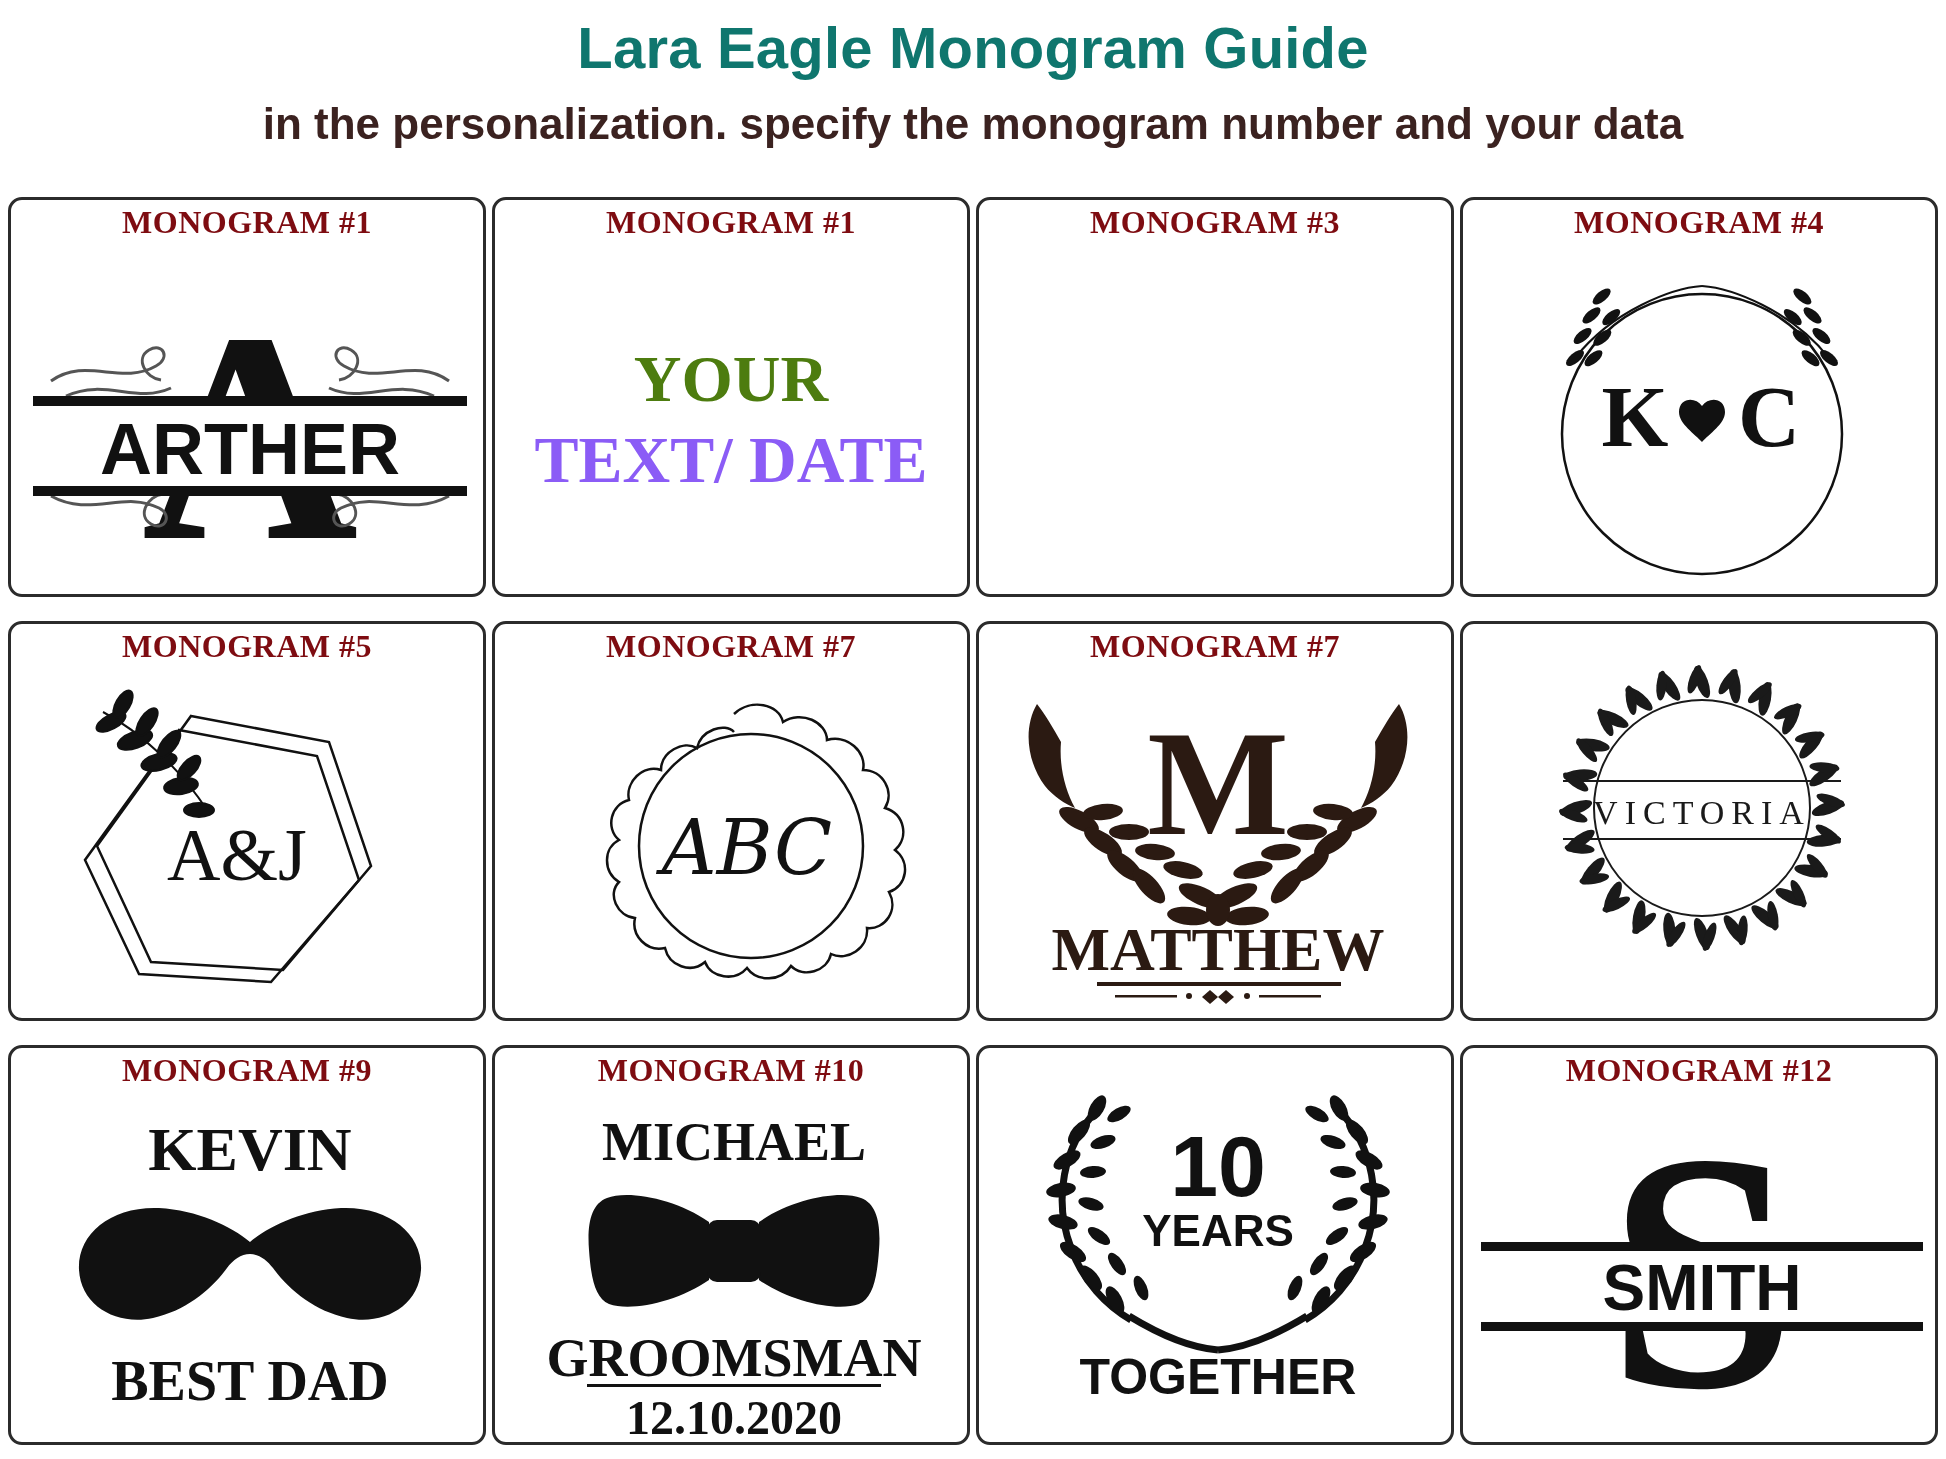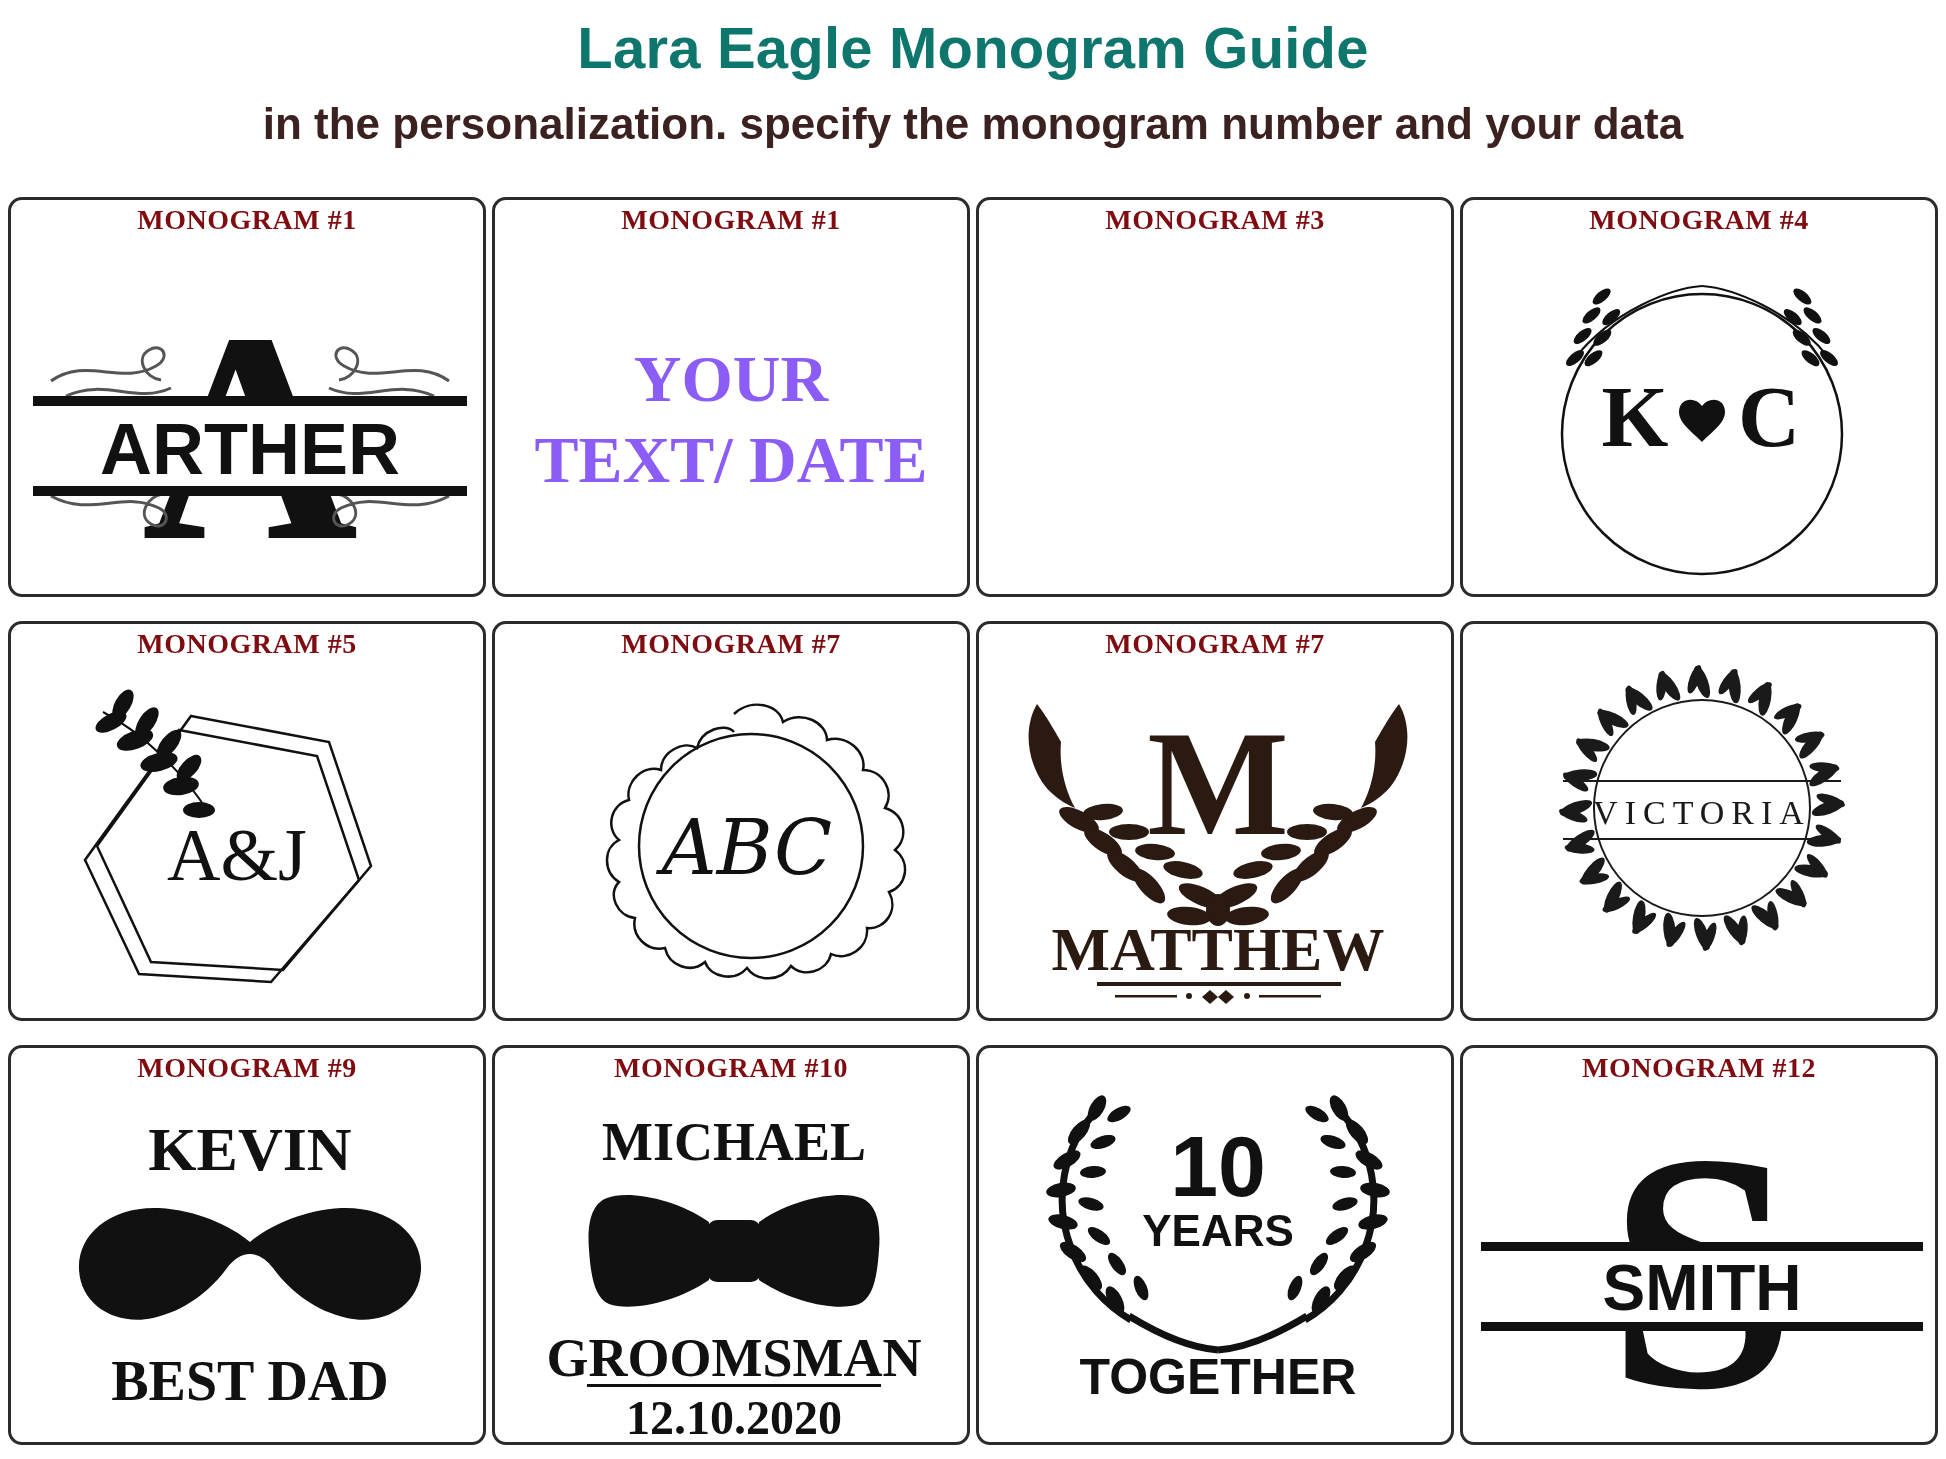--- a/index.html
+++ b/index.html
@@ -59,21 +59,21 @@
     overflow: hidden;
   }
   .cell-label {
     position: absolute;
     top: 4px;
     left: 0;
     width: 100%;
     text-align: center;
     font-family: "Liberation Serif", serif;
     font-weight: bold;
-    font-size: 28px;
+    font-size: 32px;
     letter-spacing: 0.5px;
     color: #7e0c11;
     z-index: 5;
   }
   .cell-label.overflow {
     top: -36px;
   }
   .art {
     position: absolute;
     top: 46px;
@@ -132,21 +132,21 @@
           <div style="position:absolute;top:0;left:0;width:0;height:0;overflow:hidden">A</div>
           <div style="position:absolute;top:0;left:0;width:0;height:0;overflow:hidden">ARTHER</div>
         </div>
       </div>
     </div>
 
     <div class="cell">
       <div class="cell-label">MONOGRAM #1</div>
       <div class="art">
         <div style="text-align:center;width:100%;">
-          <div class="serif-bold" style="font-size:66px;line-height:1.22;color:#8b5cf6">YOUR</div>
+          <div class="serif-bold" style="font-size:66px;line-height:1.22;color:#4d7c0f">YOUR</div>
           <div class="serif-bold" style="font-size:66px;line-height:1.22;color:#8b5cf6">TEXT/ DATE</div>
         </div>
       </div>
     </div>
 
     <div class="cell">
       <div class="cell-label">MONOGRAM #3</div>
     </div>
 
     <div class="cell">

